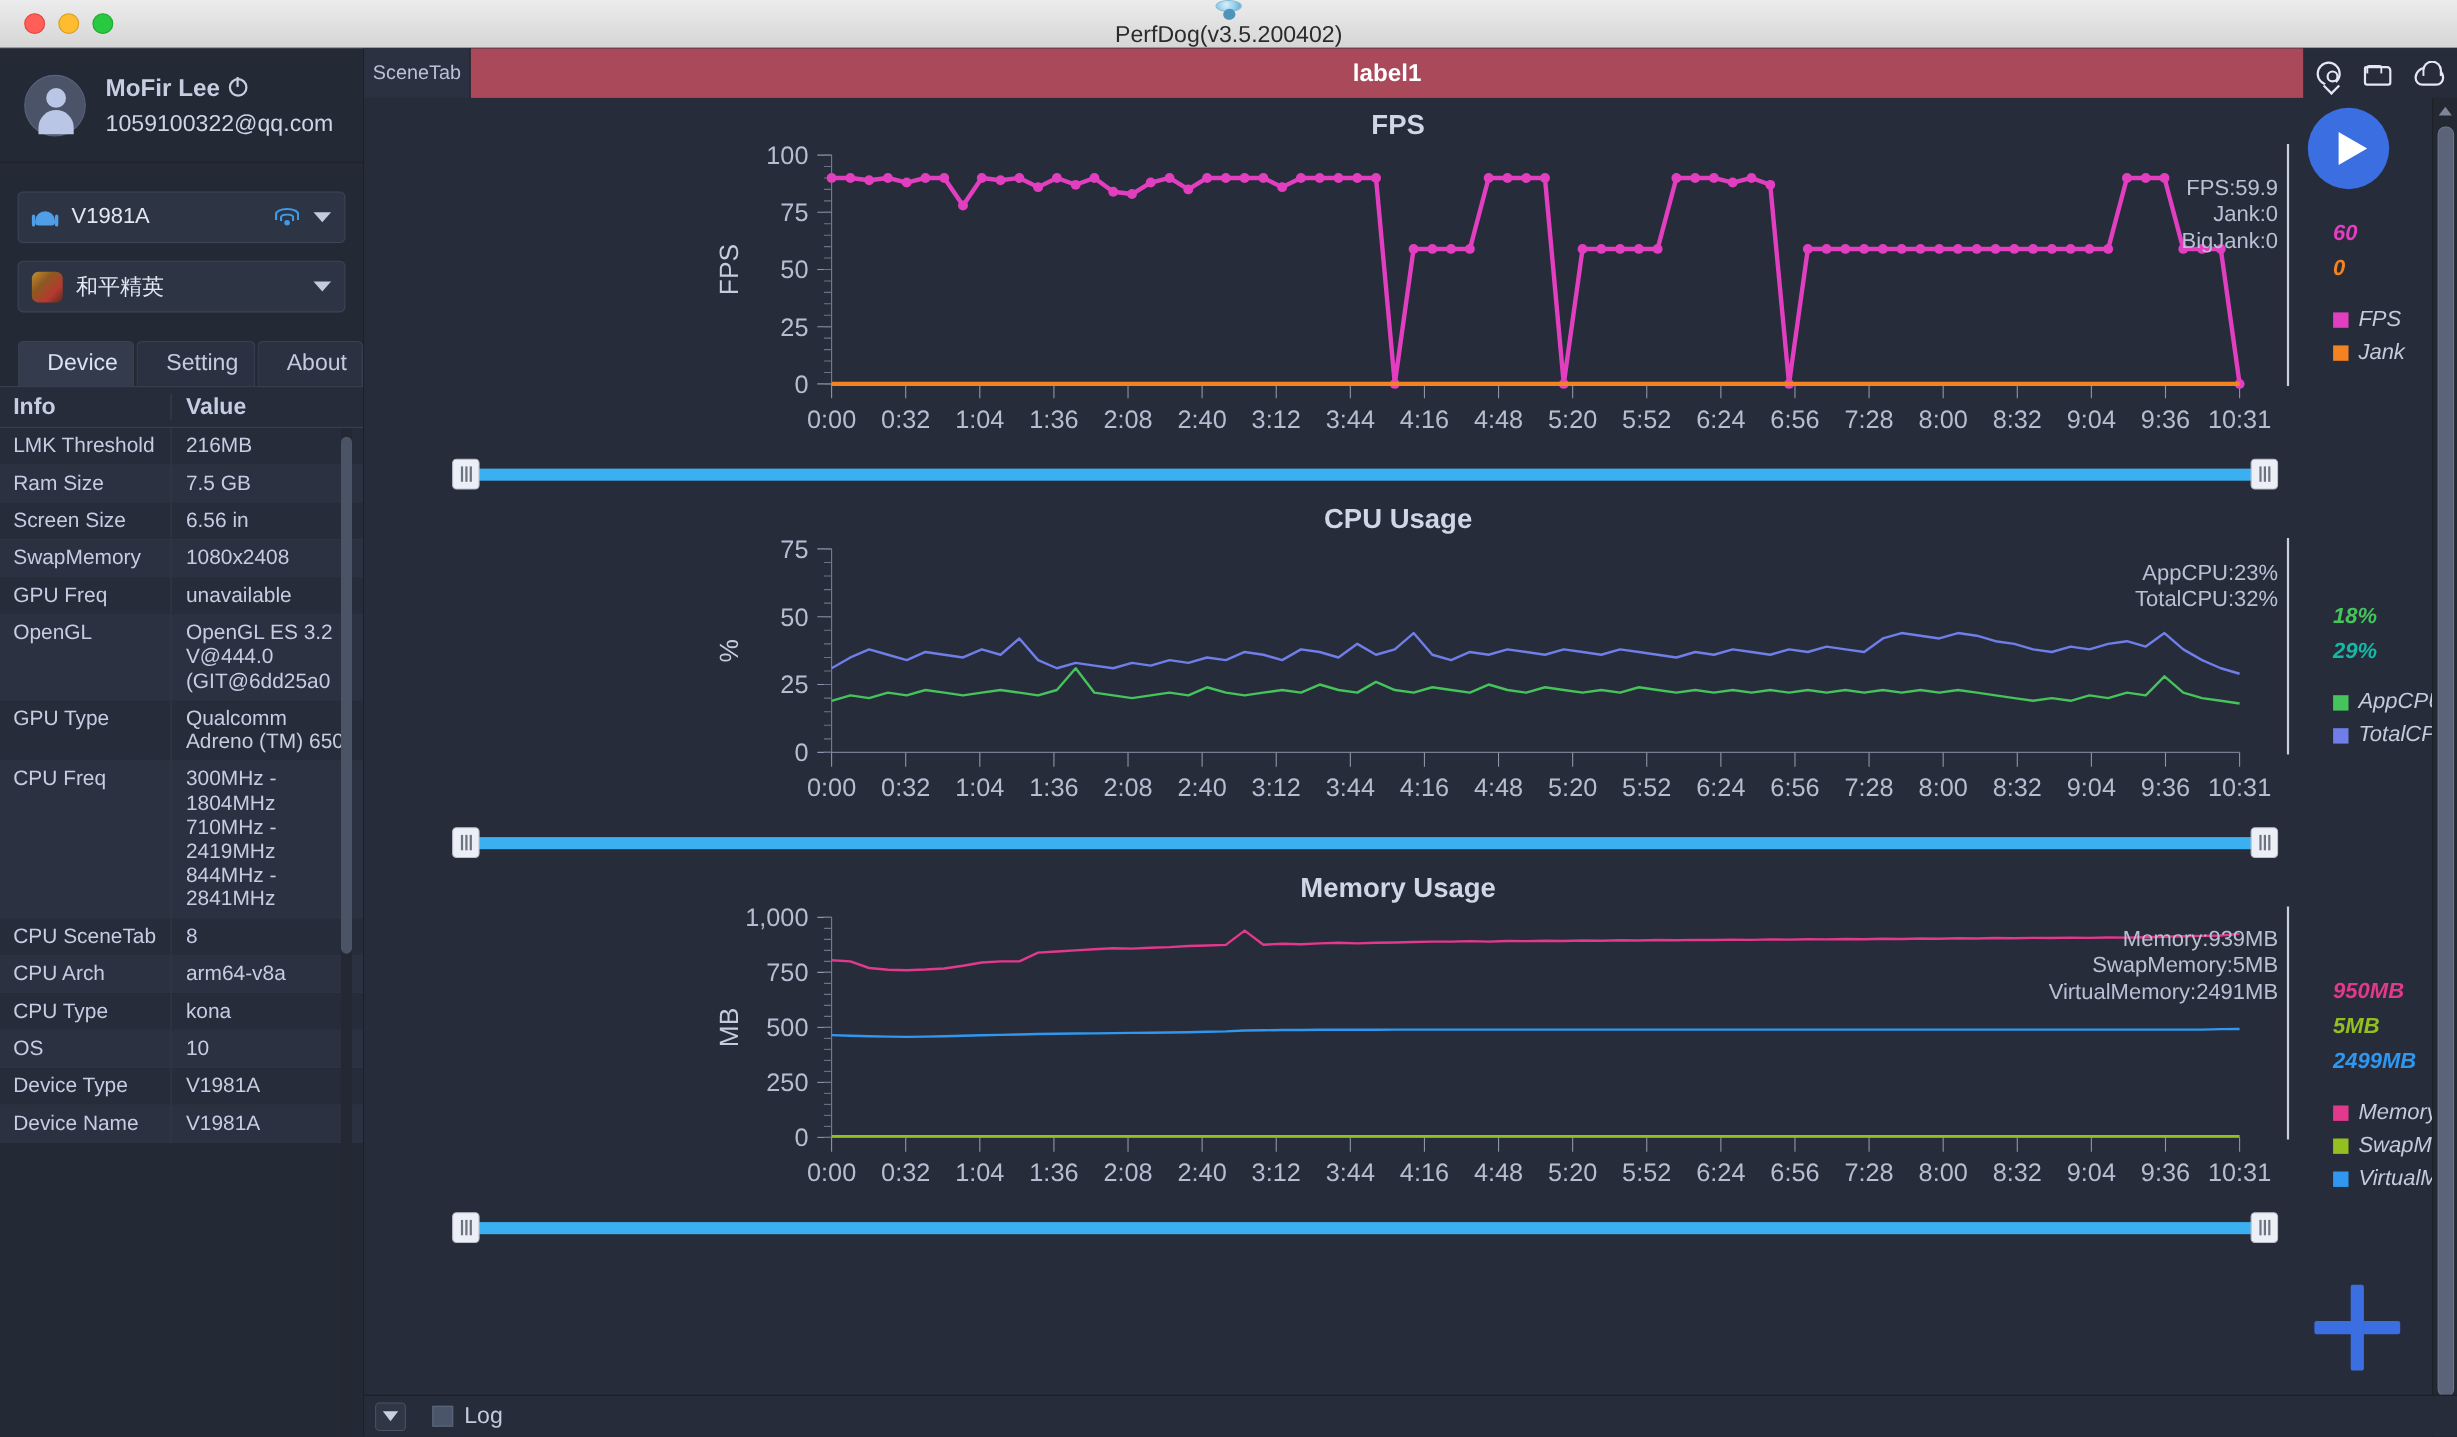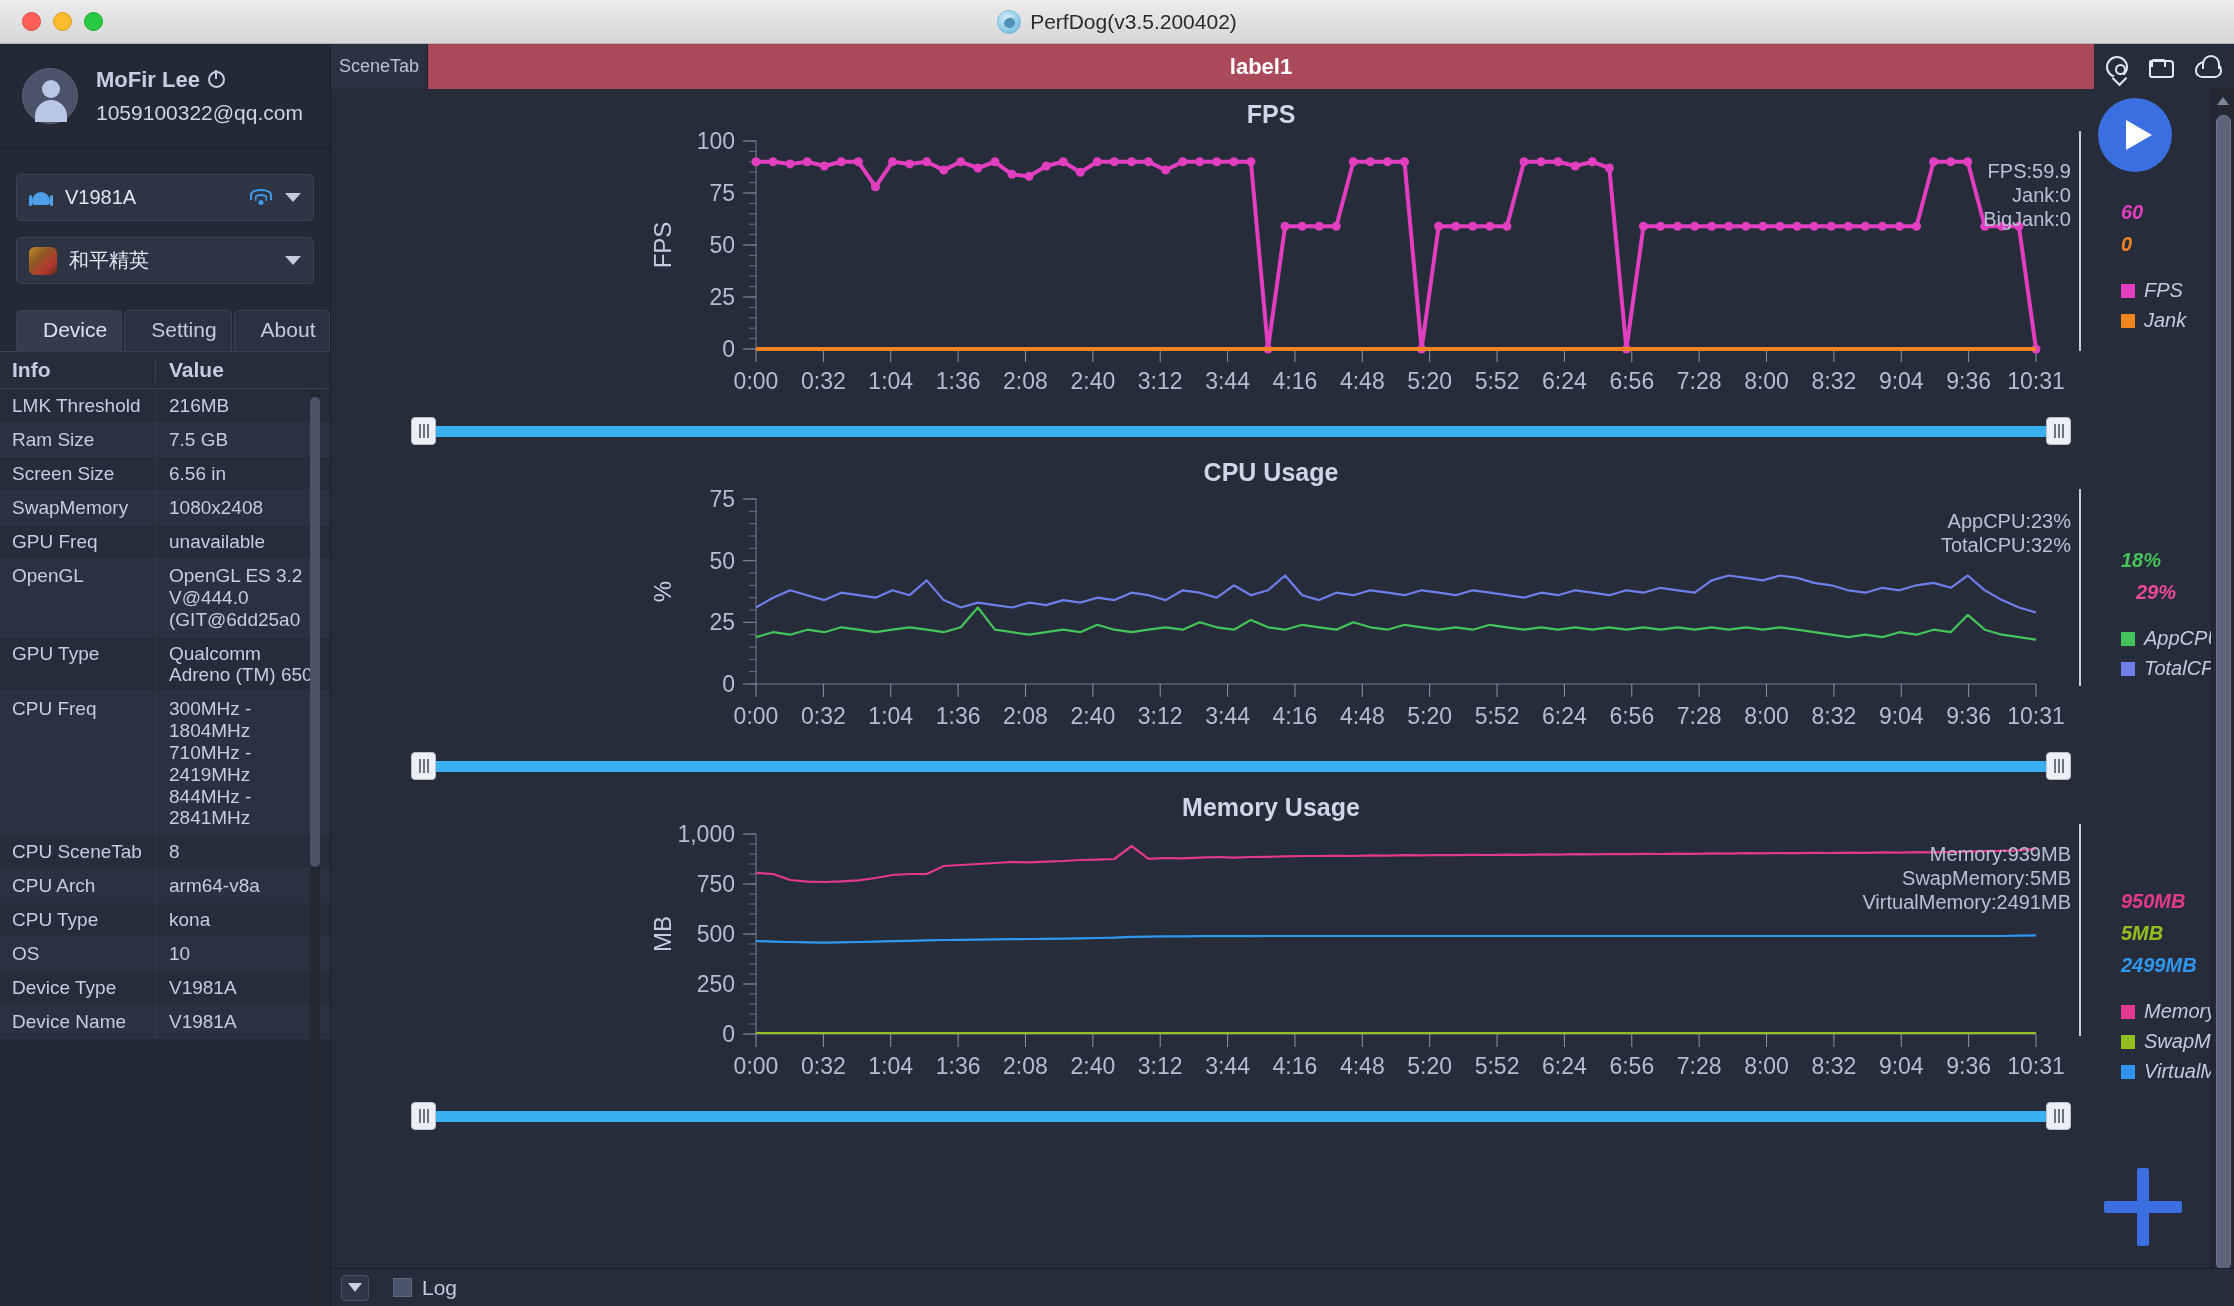--- a/index.html
+++ b/index.html
@@ -19,21 +19,21 @@
     display:flex; align-items:center;
   }
   .traffic { display:flex; gap:12px; margin-left:22px; }
   .dot { width:19px; height:19px; border-radius:50%; }
   .dot.red{background:#ff5f57;border:1px solid #e0443e;}
   .dot.yellow{background:#febc2e;border:1px solid #d89e24;}
   .dot.green{background:#28c840;border:1px solid #1aab29;}
   .title-center {
     position:absolute; left:0; right:0; top:0; height:44px;
     display:flex; align-items:center; justify-content:center;
-    gap:9px; pointer-events:none;
+    gap:9px; pointer-events:none;flex-direction:column;
   }
   .title-text { font-size:21px; color:#2b2b2b; }
   .app-logo { width:24px; height:24px; border-radius:50%;
     background: radial-gradient(circle at 40% 35%, #d8eefb 0%, #95cdea 55%, #5fa8cf 100%);
     border:1px solid #7fb9d8; position:relative; }
   .app-logo::after{content:"";position:absolute;left:6px;top:7px;width:11px;height:10px;
     border-radius:50% 50% 45% 55%;background:#4f93bb;transform:rotate(-18deg);}
 
   
   .sidebar {
@@ -574,21 +574,21 @@
               <path d="M425.0,150.1 L442.1,145.2 L459.1,147.7 L476.2,142.7 L493.3,145.2 L510.3,140.3 L527.4,142.7 L544.5,145.2 L561.5,142.7 L578.6,140.3 L595.7,142.7 L612.7,145.2 L629.8,140.3 L646.9,120.5 L663.9,142.7 L681.0,145.2 L698.1,147.7 L715.1,145.2 L732.2,142.7 L749.3,145.2 L766.3,137.8 L783.4,142.7 L800.5,145.2 L817.5,142.7 L834.6,140.3 L851.7,142.7 L868.7,135.3 L885.8,140.3 L902.9,142.7 L919.9,132.9 L937.0,140.3 L954.1,142.7 L971.1,137.8 L988.2,140.3 L1005.3,142.7 L1022.3,135.3 L1039.4,140.3 L1056.5,142.7 L1073.5,137.8 L1090.6,140.3 L1107.7,142.7 L1124.7,140.3 L1141.8,142.7 L1158.9,137.8 L1175.9,140.3 L1193.0,142.7 L1210.1,140.3 L1227.1,142.7 L1244.2,140.3 L1261.3,142.7 L1278.3,140.3 L1295.4,142.7 L1312.5,140.3 L1329.5,142.7 L1346.6,140.3 L1363.7,142.7 L1380.7,140.3 L1397.8,142.7 L1414.9,140.3 L1431.9,142.7 L1449.0,140.3 L1466.1,142.7 L1483.1,145.2 L1500.2,147.7 L1517.3,150.1 L1534.3,147.7 L1551.4,150.1 L1568.5,145.2 L1585.5,147.7 L1602.6,142.7 L1619.7,145.2 L1636.7,127.9 L1653.8,142.7 L1670.9,147.7 L1687.9,150.1 L1705.0,152.6" fill="none" stroke="#44c45a" stroke-width="2.2" stroke-linejoin="round"></path>
               <path d="M425.0,120.5 L442.1,110.7 L459.1,103.3 L476.2,108.2 L493.3,113.1 L510.3,105.7 L527.4,108.2 L544.5,110.7 L561.5,103.3 L578.6,108.2 L595.7,93.4 L612.7,113.1 L629.8,120.5 L646.9,115.6 L663.9,118.1 L681.0,120.5 L698.1,115.6 L715.1,118.1 L732.2,113.1 L749.3,115.6 L766.3,110.7 L783.4,113.1 L800.5,105.7 L817.5,108.2 L834.6,113.1 L851.7,103.3 L868.7,105.7 L885.8,110.7 L902.9,98.3 L919.9,108.2 L937.0,103.3 L954.1,88.5 L971.1,108.2 L988.2,113.1 L1005.3,105.7 L1022.3,108.2 L1039.4,103.3 L1056.5,105.7 L1073.5,108.2 L1090.6,103.3 L1107.7,105.7 L1124.7,108.2 L1141.8,103.3 L1158.9,105.7 L1175.9,108.2 L1193.0,110.7 L1210.1,105.7 L1227.1,108.2 L1244.2,103.3 L1261.3,105.7 L1278.3,108.2 L1295.4,103.3 L1312.5,105.7 L1329.5,100.8 L1346.6,103.3 L1363.7,105.7 L1380.7,93.4 L1397.8,88.5 L1414.9,90.9 L1431.9,93.4 L1449.0,88.5 L1466.1,90.9 L1483.1,95.9 L1500.2,98.3 L1517.3,103.3 L1534.3,105.7 L1551.4,100.8 L1568.5,103.3 L1585.5,98.3 L1602.6,95.9 L1619.7,100.8 L1636.7,88.5 L1653.8,103.3 L1670.9,113.1 L1687.9,120.5 L1705.0,125.5" fill="none" stroke="#6f7ee8" stroke-width="2.2" stroke-linejoin="round"></path>
               <path d="M1749,2 L1749,199" stroke="#c9cfdb" stroke-width="2"></path>
             </svg>
             <div class="annot" style="left: 1280px; width: 460px; top: 22px;">
               <div>AppCPU:23%</div>
               <div>TotalCPU:32%</div>
             </div>
             <div class="legend" style="left: 1790px; top: 62px;">
               <div class="val" style="color: rgb(68, 196, 90);">18%</div>
-              <div class="val" style="color: #ec4899; margin-left: 15px;">29%</div>
+              <div class="val" style="color: #14b8a6;">29%</div>
               <div style="height: 14px;"></div>
               <div class="ent">
                 <span class="sw" style="background: rgb(68, 196, 90);"></span>
                 <span class="nm">AppCPU</span>
               </div>
               <div class="ent">
                 <span class="sw" style="background: rgb(111, 126, 232);"></span>
                 <span class="nm">TotalCPU</span>
               </div>
             </div>

